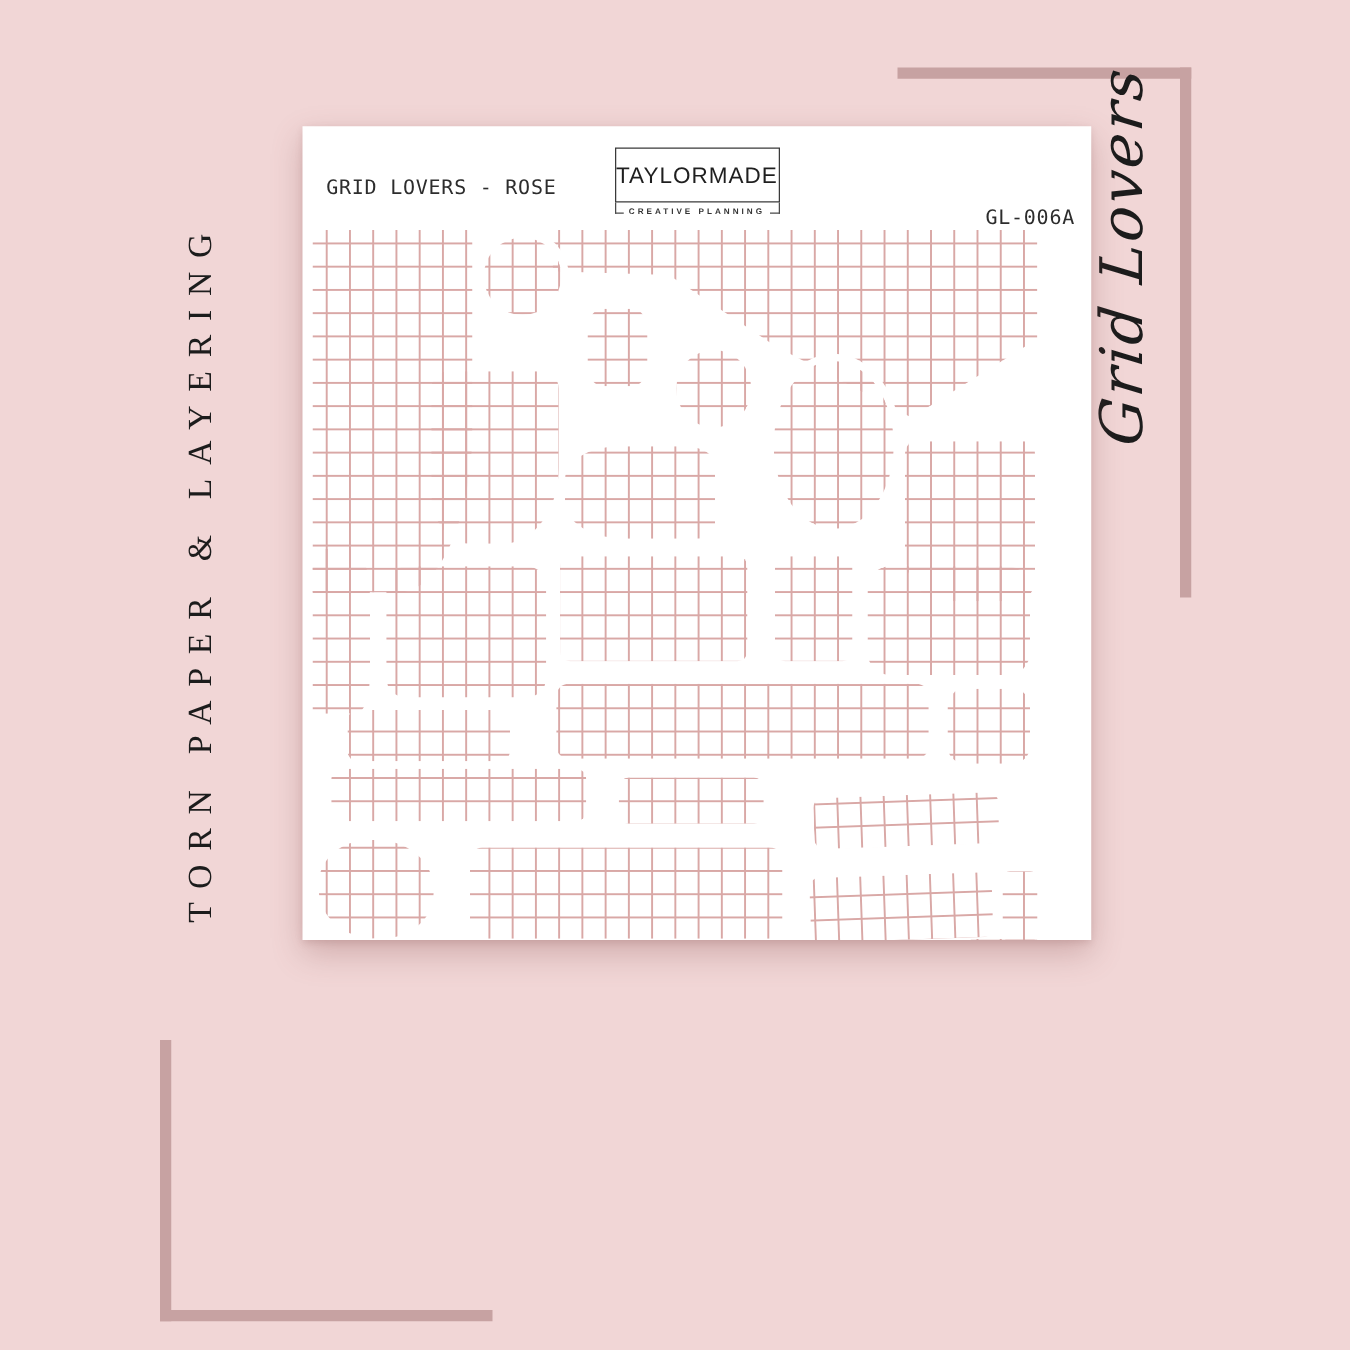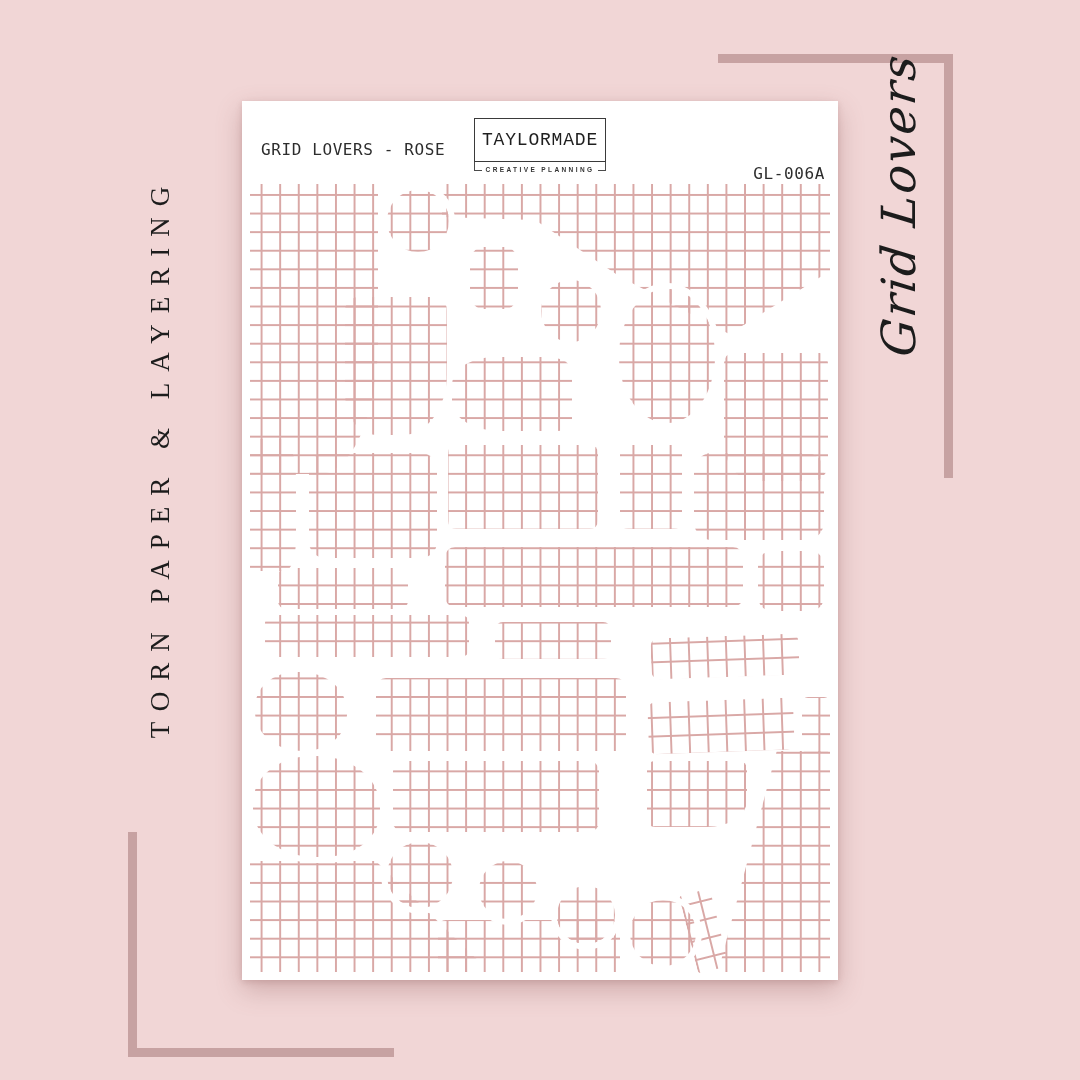--- a/index.html
+++ b/index.html
@@ -31,36 +31,37 @@
     font-size:27px;letter-spacing:11px;font-weight:400;
   }
   .label-right{
     left:898px;top:205px;
     transform:translate(-50%,-50%) rotate(-90deg) skewX(-6deg);
     font-family:"DejaVu Serif",serif;font-style:italic;
     font-size:47px;letter-spacing:2px;font-weight:500;
   }
   
   .sheet{
-    position:absolute;left:242px;top:101px;width:596px;height:879px;
+    position:absolute;left:242px;top:101px;width:596px;height:651px;
     background:var(--sheet);
     box-shadow:0 10px 24px rgba(140,85,85,.33), 0 2px 6px rgba(140,85,85,.22);
+    padding-left:35px;
   }
   .sheet-title,.sheet-code{
     position:absolute;top:39px;
     font-family:"DejaVu Sans Mono","Liberation Mono",monospace;
     font-size:16px;letter-spacing:.6px;color:var(--sheet-ink);
   }
   .sheet-title{left:19px;}
   .sheet-code{right:13px;margin-top:24px;}
   .logo-block{position:absolute;left:50%;top:17px;transform:translateX(-50%);width:132px;}
   .logo-box{
     height:44px;border:1.2px solid #3a3a3a;box-sizing:border-box;
     display:flex;align-items:center;justify-content:center;
-    font-family:Liberation Mono, monospace;
+    font-family:Liberation Sans, sans-serif;
     font-size:18px;letter-spacing:.8px;color:#1f1f1f;
   }
   .cp-row{display:flex;height:16px;align-items:flex-start;}
   .cp-line{flex:1;height:8px;border-bottom:1px solid #4a4a4a;}
   .cp-line.l{border-left:1px solid #4a4a4a;}
   .cp-line.r{border-right:1px solid #4a4a4a;}
   .cp-text{
     font-size:6.5px;letter-spacing:2.4px;color:#333;
     line-height:15px;padding:0 4px;white-space:nowrap;
     font-family:"Liberation Sans",sans-serif;font-weight:bold;

